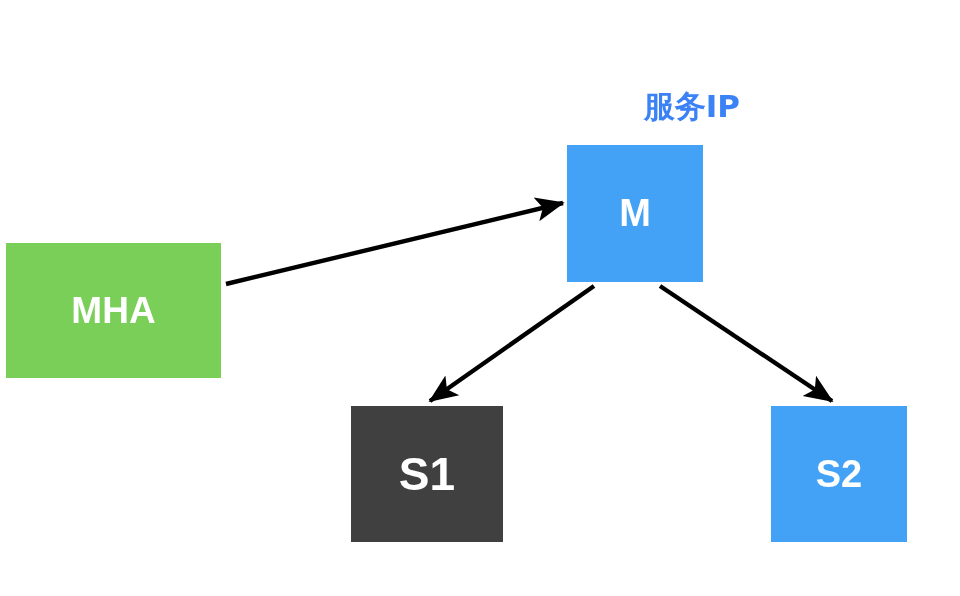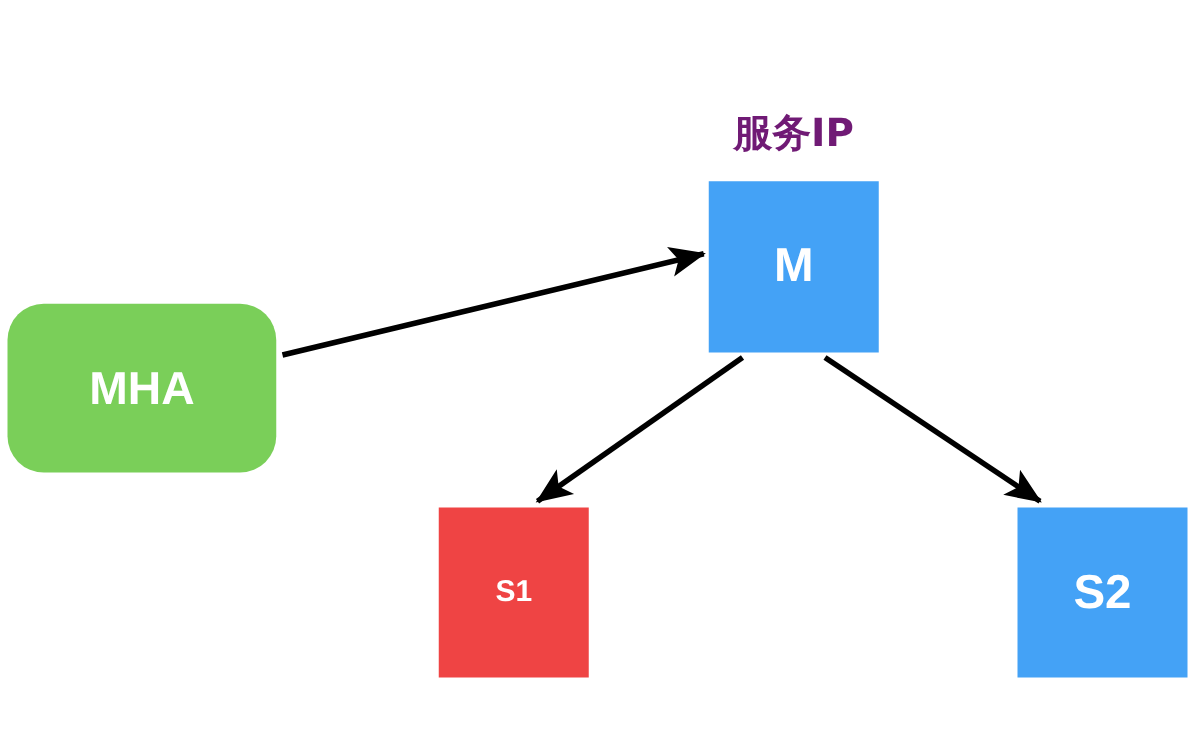--- a/index.html
+++ b/index.html
@@ -45,48 +45,47 @@
     background: #44A2F6;
     font-size: 38px;
   }
   .node-monitor {
     left: 6px;
     top: 243px;
     width: 215px;
     height: 135px;
     background: #7ACF59;
     font-size: 37px;
-    border-radius: 29px;
   }
   .node-slave1 {
     left: 351px;
     top: 406px;
-    width: 120px;
+    width: 152px;
     height: 136px;
-    background: #ef4444;
-    font-size: 24px;
+    background: #404040;
+    font-size: 46px;
   }
   .node-slave2 {
-    left: 814px;
+    left: 771px;
     top: 406px;
     width: 136px;
     height: 136px;
     background: #44A2F6;
     font-size: 38px;
   }
   .node-line {
     display: block;
   }
   .caption {
     position: absolute;
     left: 530px;
     top: 86px;
     width: 210px;
-    text-align: center;
-    color: #701a75;
+    text-align: right;
+    color: #3b82f6;
     font-weight: bold;
     font-size: 31px;
     letter-spacing: 0px;
     font-family: "DejaVu Sans", "Liberation Sans", sans-serif;
   }
 </style>
 </head>
 <body>
 
 <div id="canvas">

